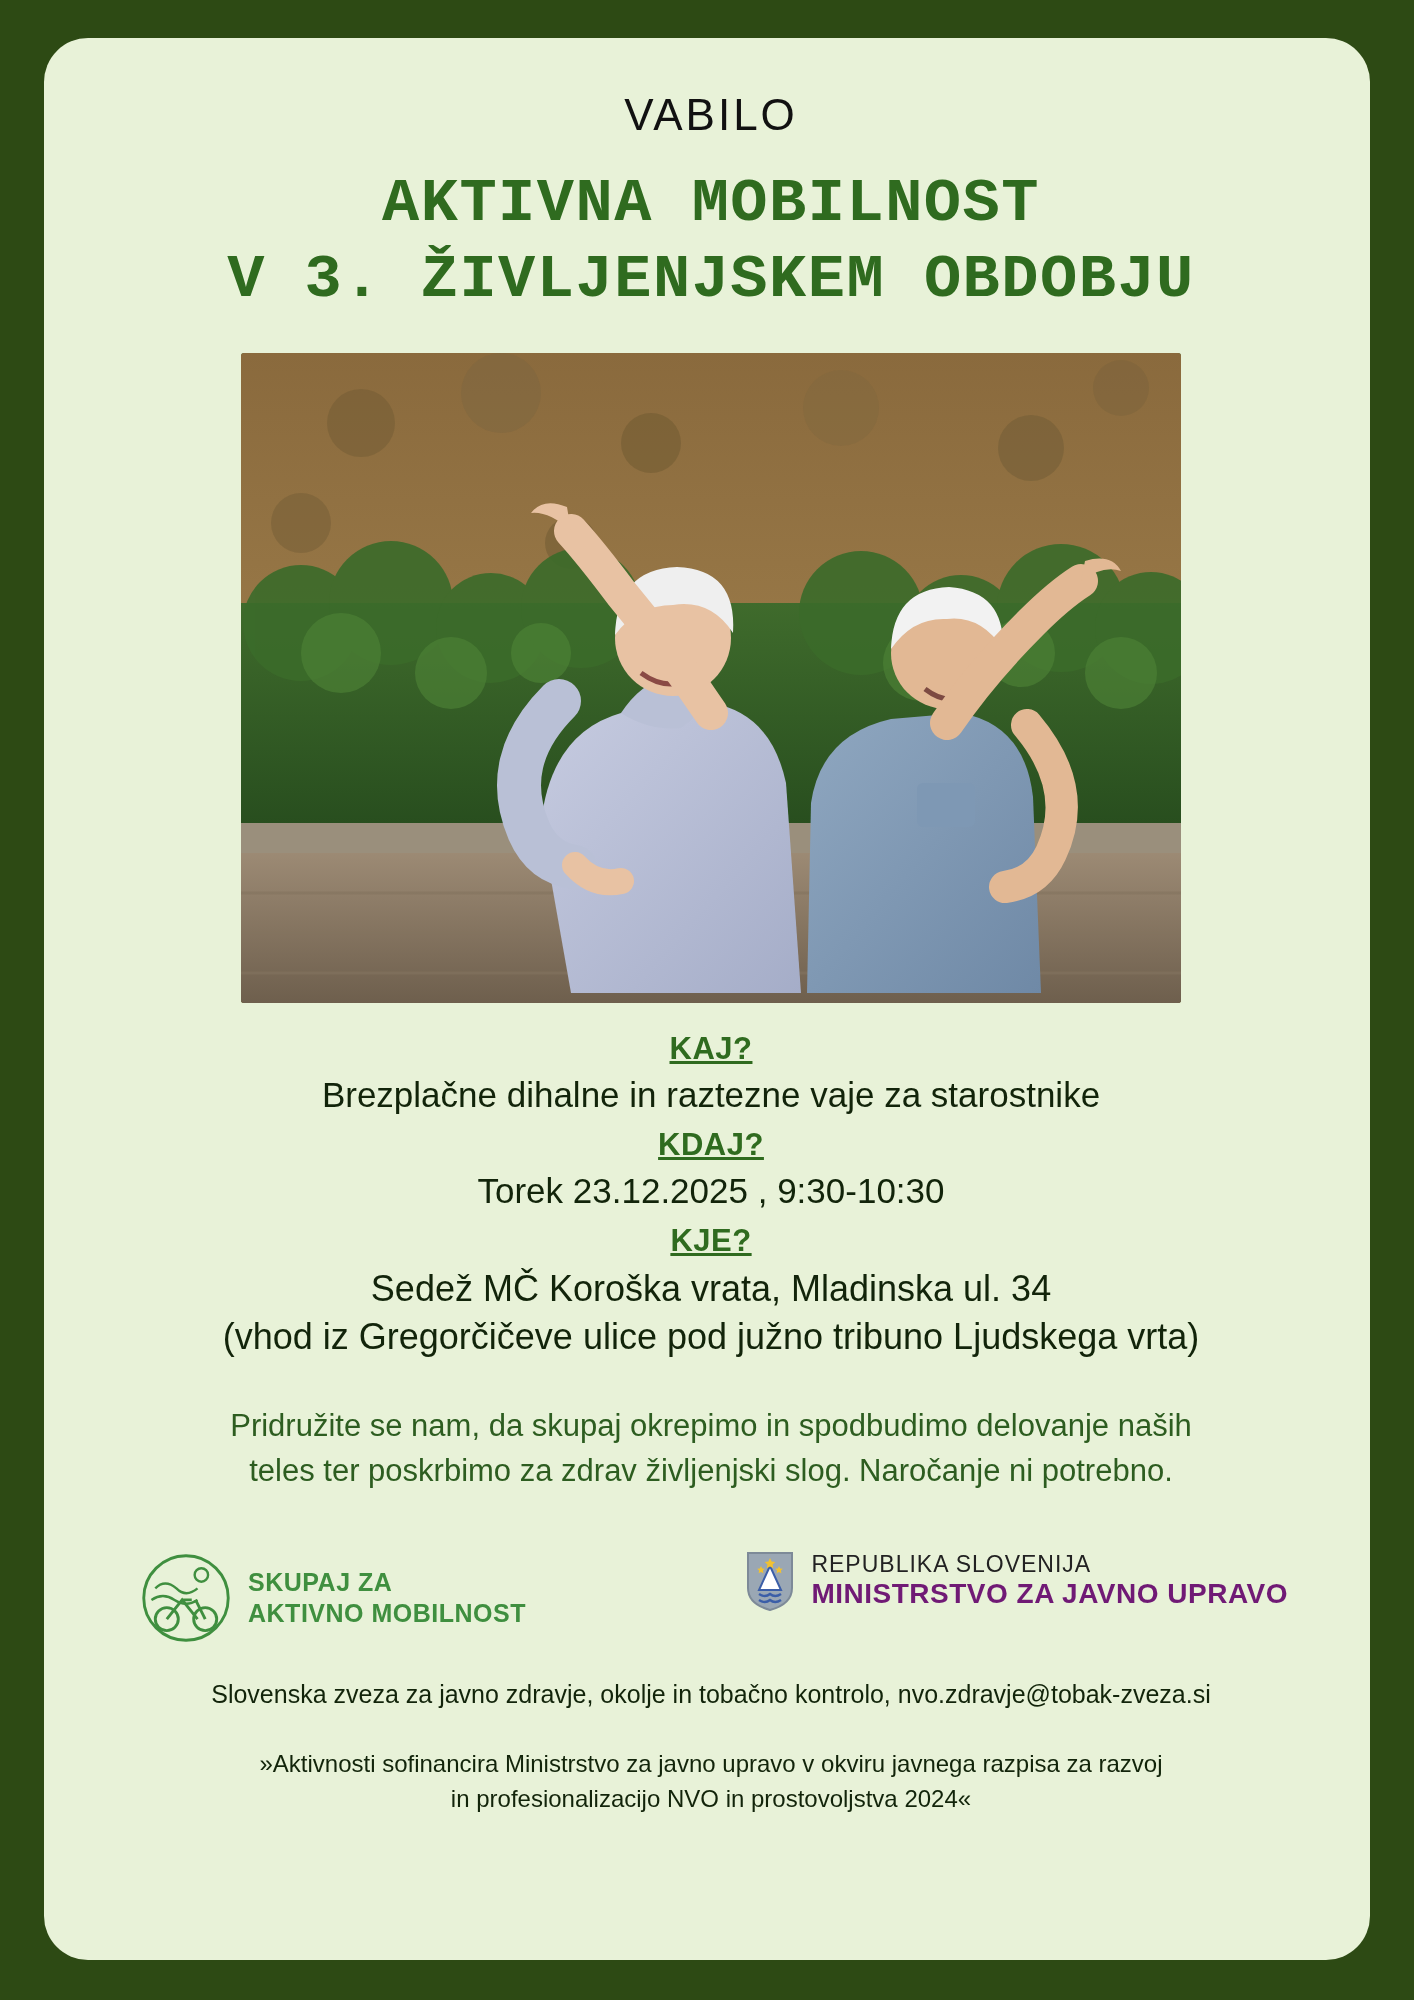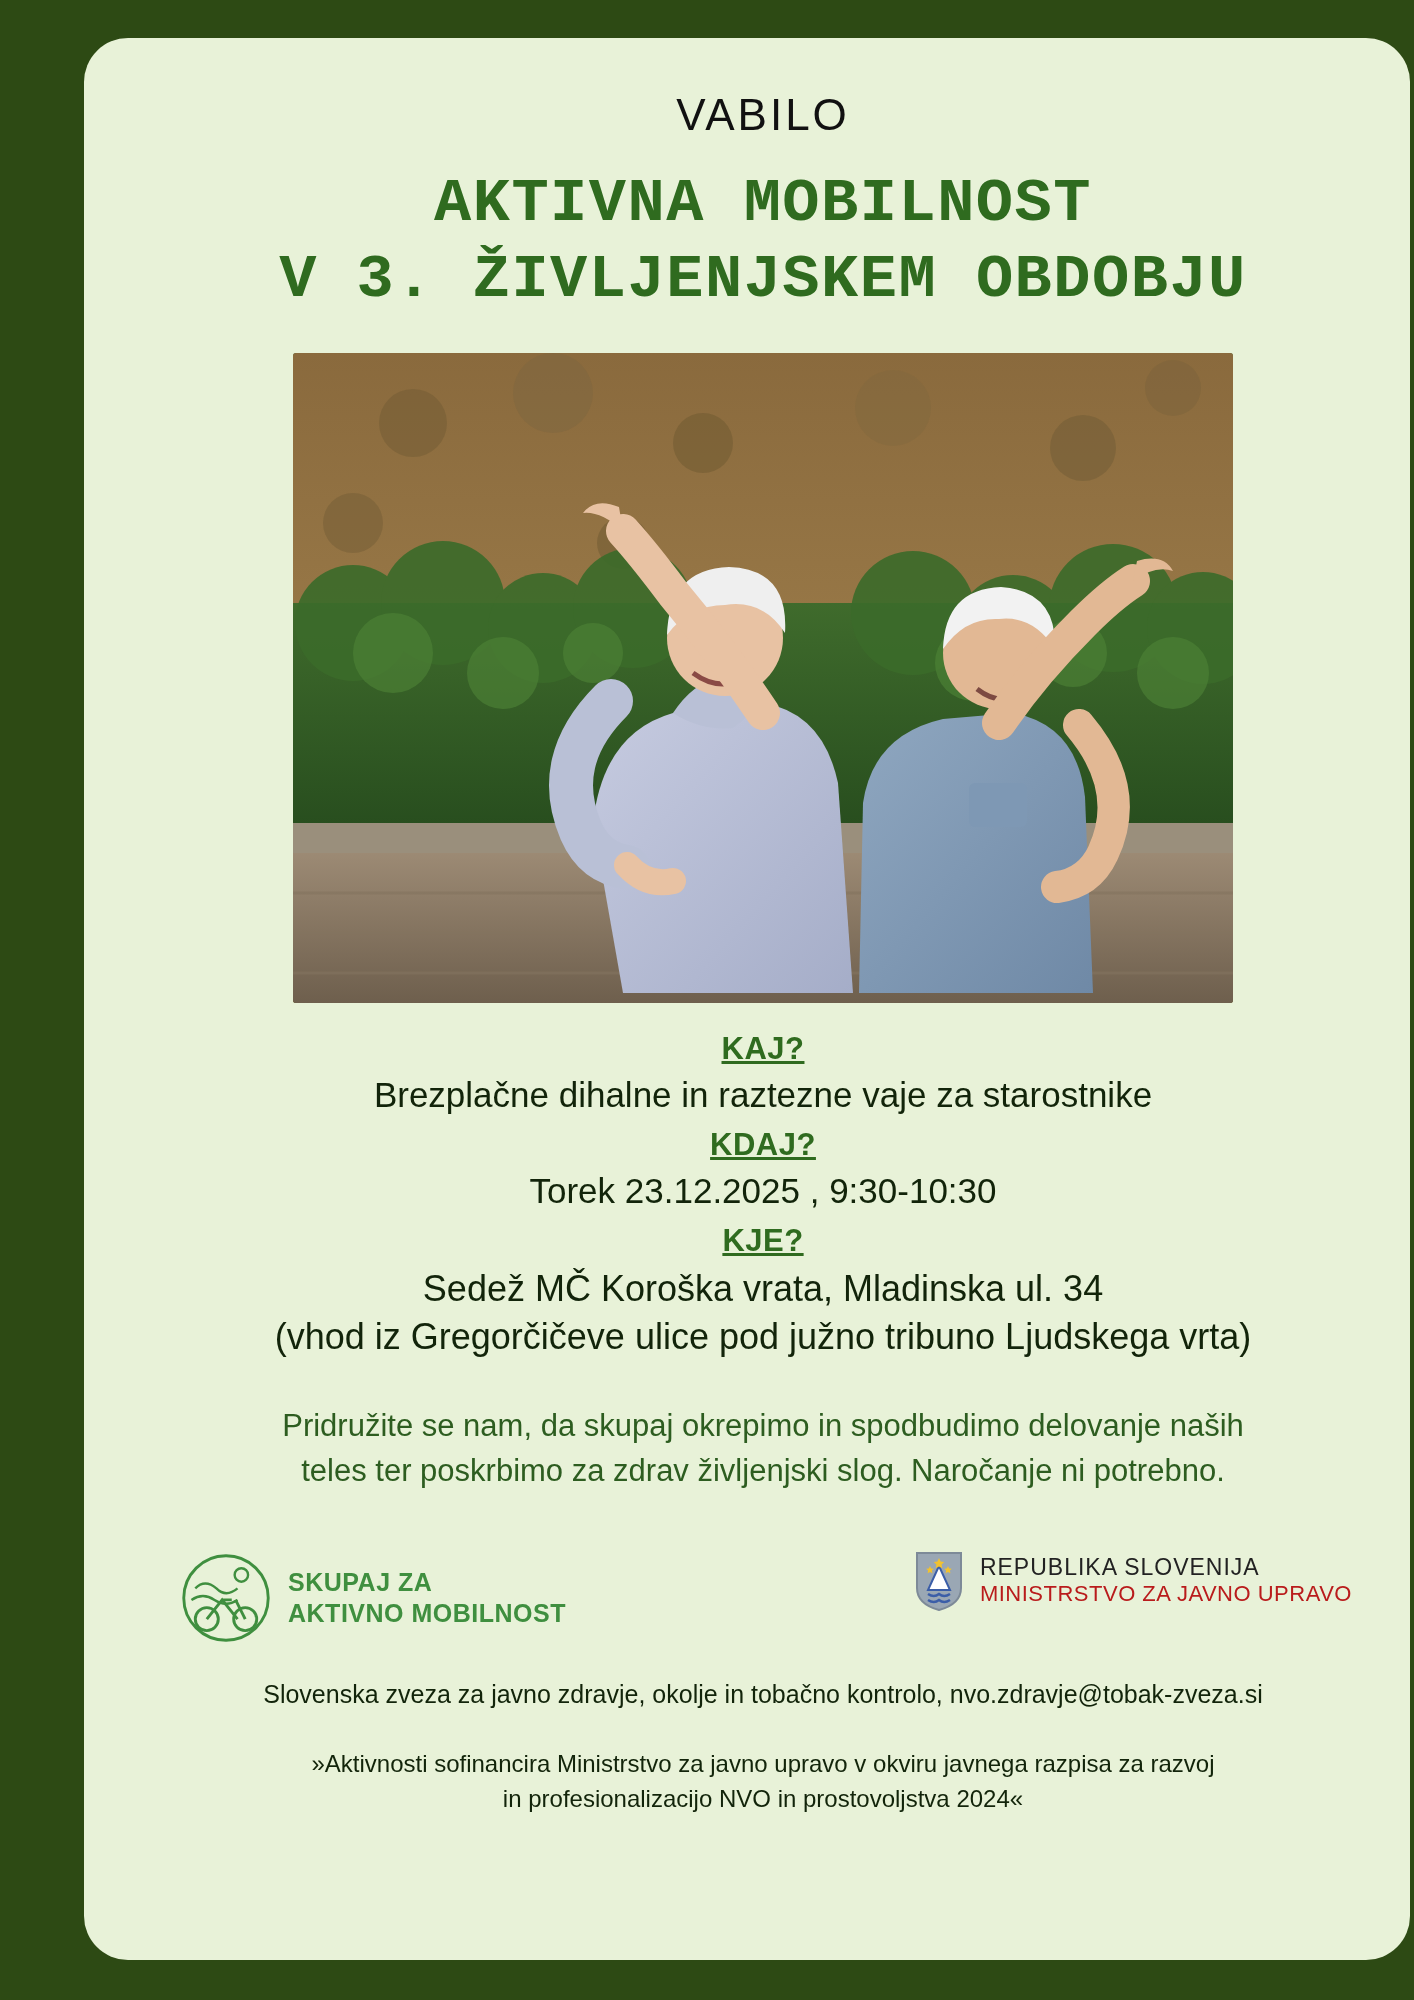--- a/index.html
+++ b/index.html
@@ -17,26 +17,25 @@
     height: 2000px;
     background: #2d4a14;
     padding: 38px 44px 40px 44px;
   }
   .poster {
     position: relative;
     width: 100%;
     height: 100%;
     background: #e8f2d8;
     border-radius: 44px;
-    padding: 34px 26px 24px 58px;
+    padding: 34px 50px 24px 58px;
     display: flex;
     flex-direction: column;
     align-items: center;
     overflow: hidden;
-    margin-left: 40px;
   }
   .vabilo {
     font-size: 44px;
     letter-spacing: 3px;
     color: #111;
     font-weight: 400;
     margin-top: 18px;
     font-family: "Liberation Sans", sans-serif;
   }
   .title {
@@ -105,21 +104,21 @@
   .logo-left .txt {
     color: #3f8f3f;
     font-weight: bold;
     font-size: 25px;
     line-height: 1.25;
     letter-spacing: 0.5px;
   }
   .logo-right { display: flex; align-items: center; gap: 16px; }
   .logo-right .shield { width: 50px; height: 62px; }
   .logo-right .txt .l1 { font-size: 23px; color: #222; letter-spacing: 1px; }
-  .logo-right .txt .l2 { font-size: 22px; color: #b91c1c; font-weight: normal; letter-spacing: 0.5px; }
+  .logo-right .txt .l2 { font-size: 28px; color: #701a75; font-weight: bold; letter-spacing: 0.5px; }
 
   .contact {
     margin-top: 34px;
     text-align: center;
     font-size: 25px;
     color: #12240a;
   }
   .footnote {
     margin-top: 38px;
     text-align: center;

